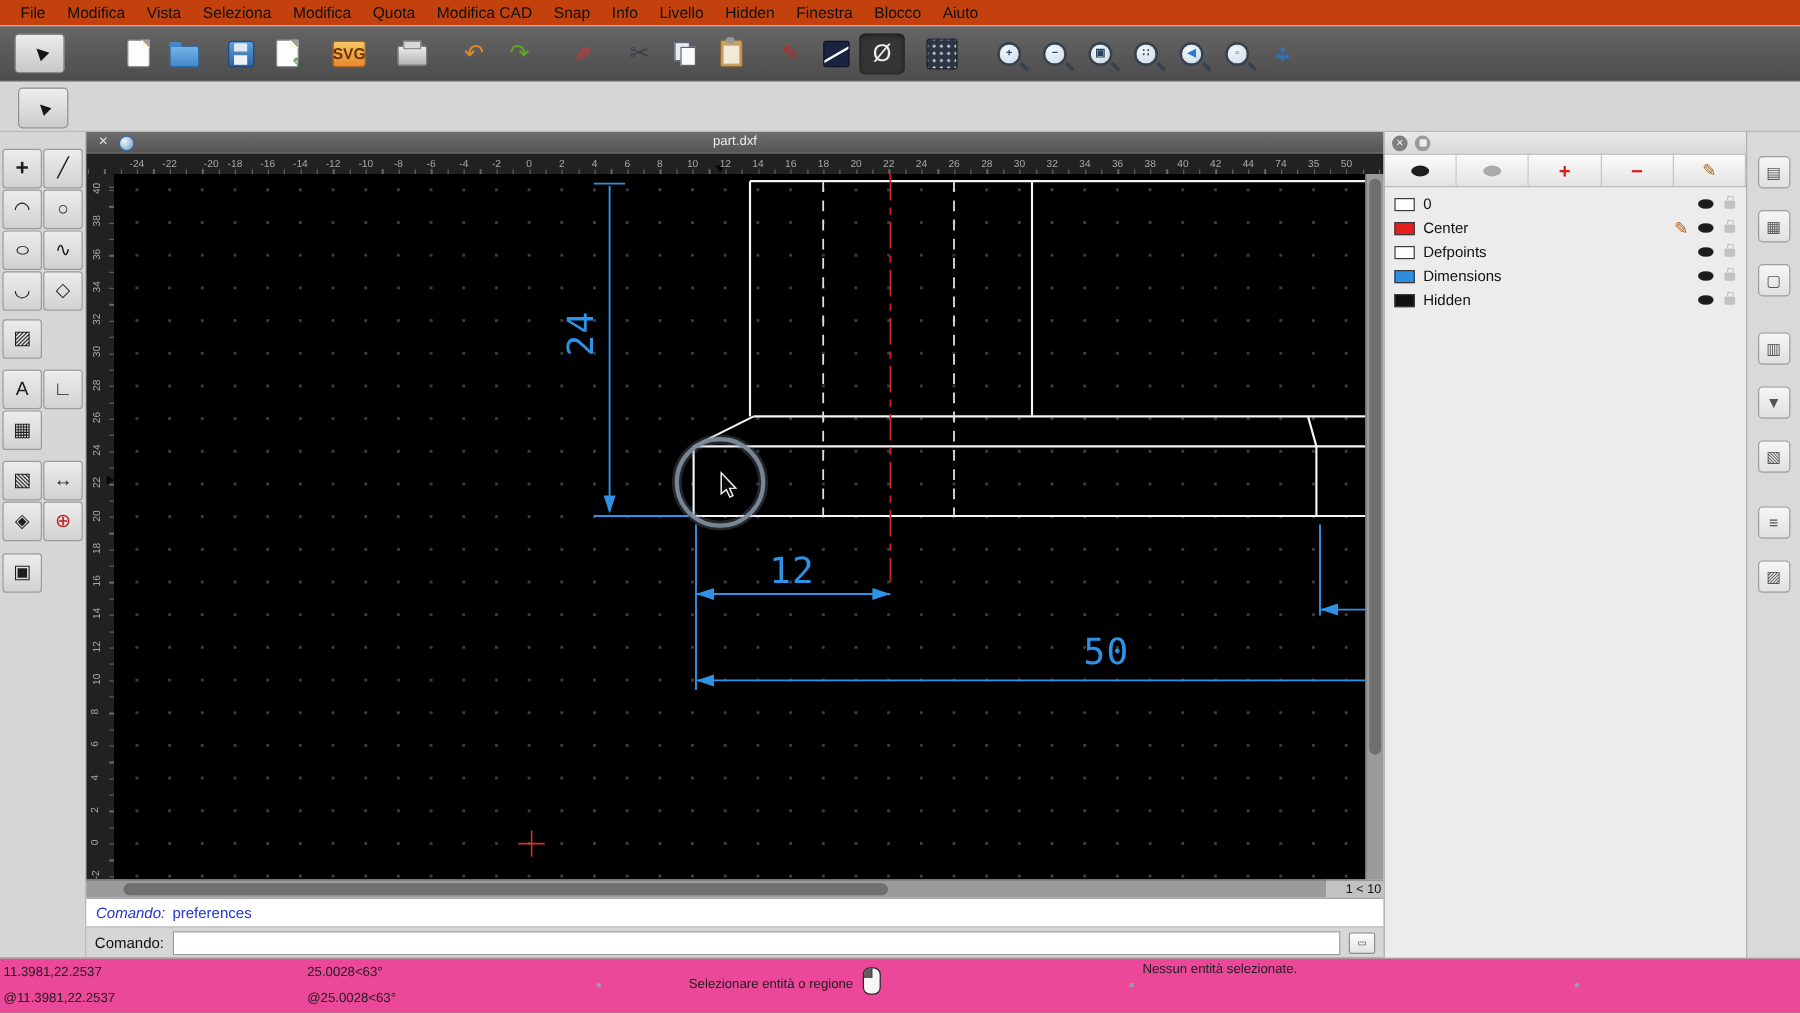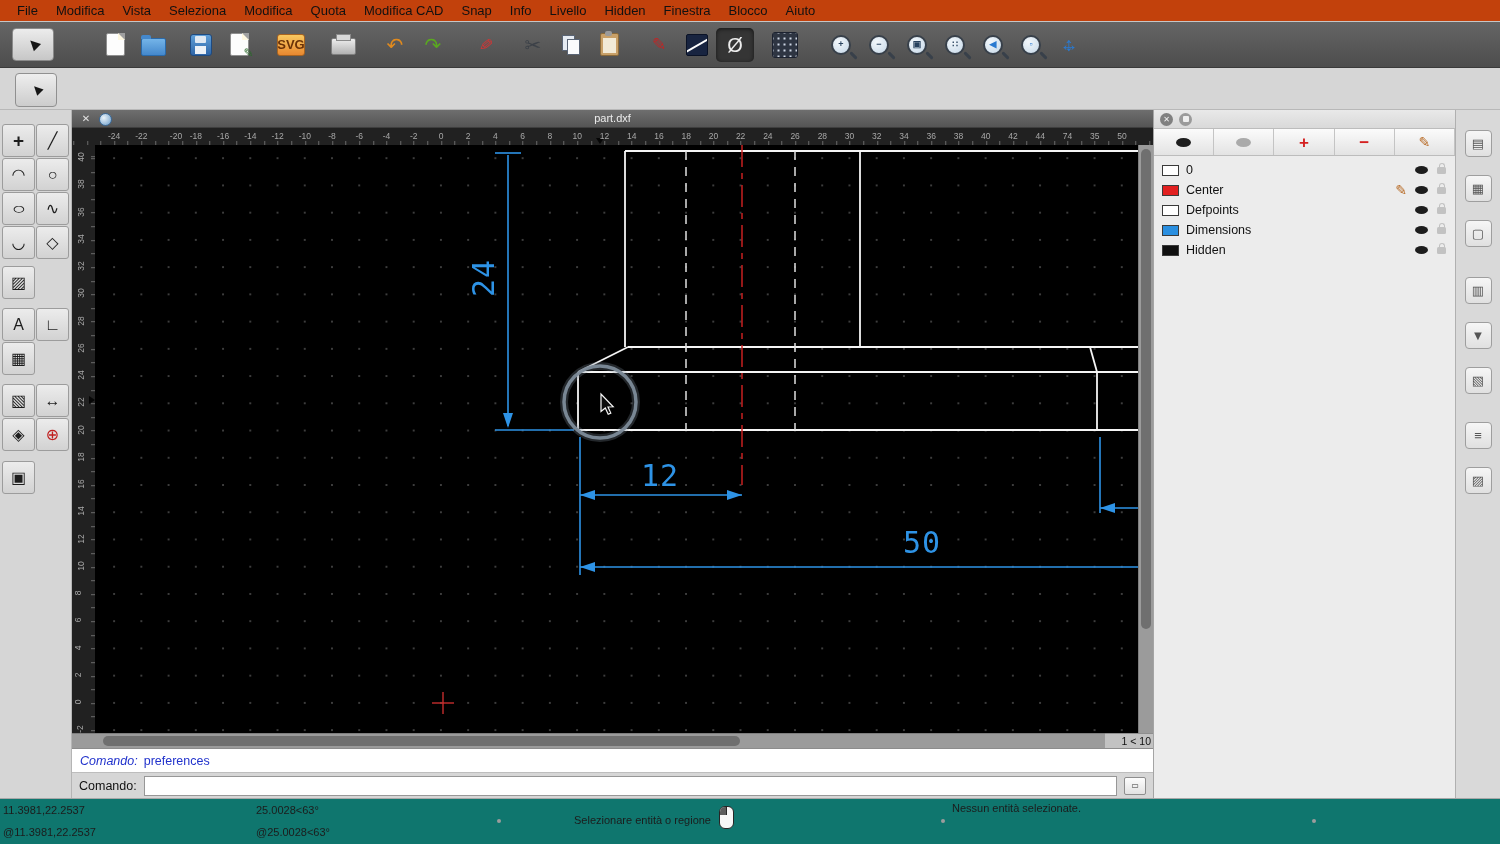--- a/index.html
+++ b/index.html
@@ -96,21 +96,21 @@
   .echo-label{color:#2233cc;font-style:italic;padding-right:6px;}
   .echo-value{color:#2233cc;}
   .cmd-row{position:absolute;left:72px;top:772px;width:1081px;height:26px;background:#d6d6d6;border-top:1px solid #bdbdbd;
            display:flex;align-items:center;gap:7px;padding:0 7px;box-sizing:border-box;}
   .cmd-label{font-size:12.5px;color:#111;}
   .cmd-input{flex:1;height:18px;border:1px solid #979797;background:#fff;font-size:12px;padding:0 4px;
              font-family:"Liberation Sans",sans-serif;}
   .cmd-btn{width:20px;height:16px;background:linear-gradient(#fdfdfd,#e2e2e2);border:1px solid #8e8e8e;border-radius:2px;
            display:flex;align-items:center;justify-content:center;font-size:8px;color:#333;}
   
-  .statusbar{position:absolute;left:0;top:798px;width:1500px;height:46px;background:#0f766e;border-top:1px solid #a8a8a8;box-sizing:border-box;}
+  .statusbar{position:absolute;left:0;top:798px;width:1500px;height:46px;background:#ec4899;border-top:1px solid #a8a8a8;box-sizing:border-box;}
   .st{position:absolute;font-size:11px;color:#1c1c1c;white-space:nowrap;}
   .sdot{position:absolute;width:4px;height:4px;border-radius:50%;background:#9c9c9c;}
   .mouse{position:absolute;left:719px;top:7px;width:13px;height:21px;border:1.5px solid #262626;border-radius:6px;background:#f6f6f6;}
   .mouse::before{content:"";position:absolute;left:0;top:0;width:5.5px;height:8px;background:#5c5c5c;border-radius:5px 0 0 0;}
   .mouse::after{content:"";position:absolute;left:5.5px;top:0;width:1.5px;height:8px;background:#262626;}
   
   .layers-panel{position:absolute;left:1153px;top:110px;width:302px;height:688px;background:#ececec;border-left:1px solid #a4a4a4;box-sizing:border-box;}
   .lp-header{position:relative;height:18px;background:linear-gradient(#e9e9e9,#d9d9d9);border-bottom:1px solid #bcbcbc;}
   .lp-title{display:block;text-align:center;font-size:11px;color:#222;line-height:17px;}
   .ph-close{position:absolute;left:6px;top:2.5px;width:13px;height:13px;border-radius:50%;background:#808080;color:#f2f2f2;

